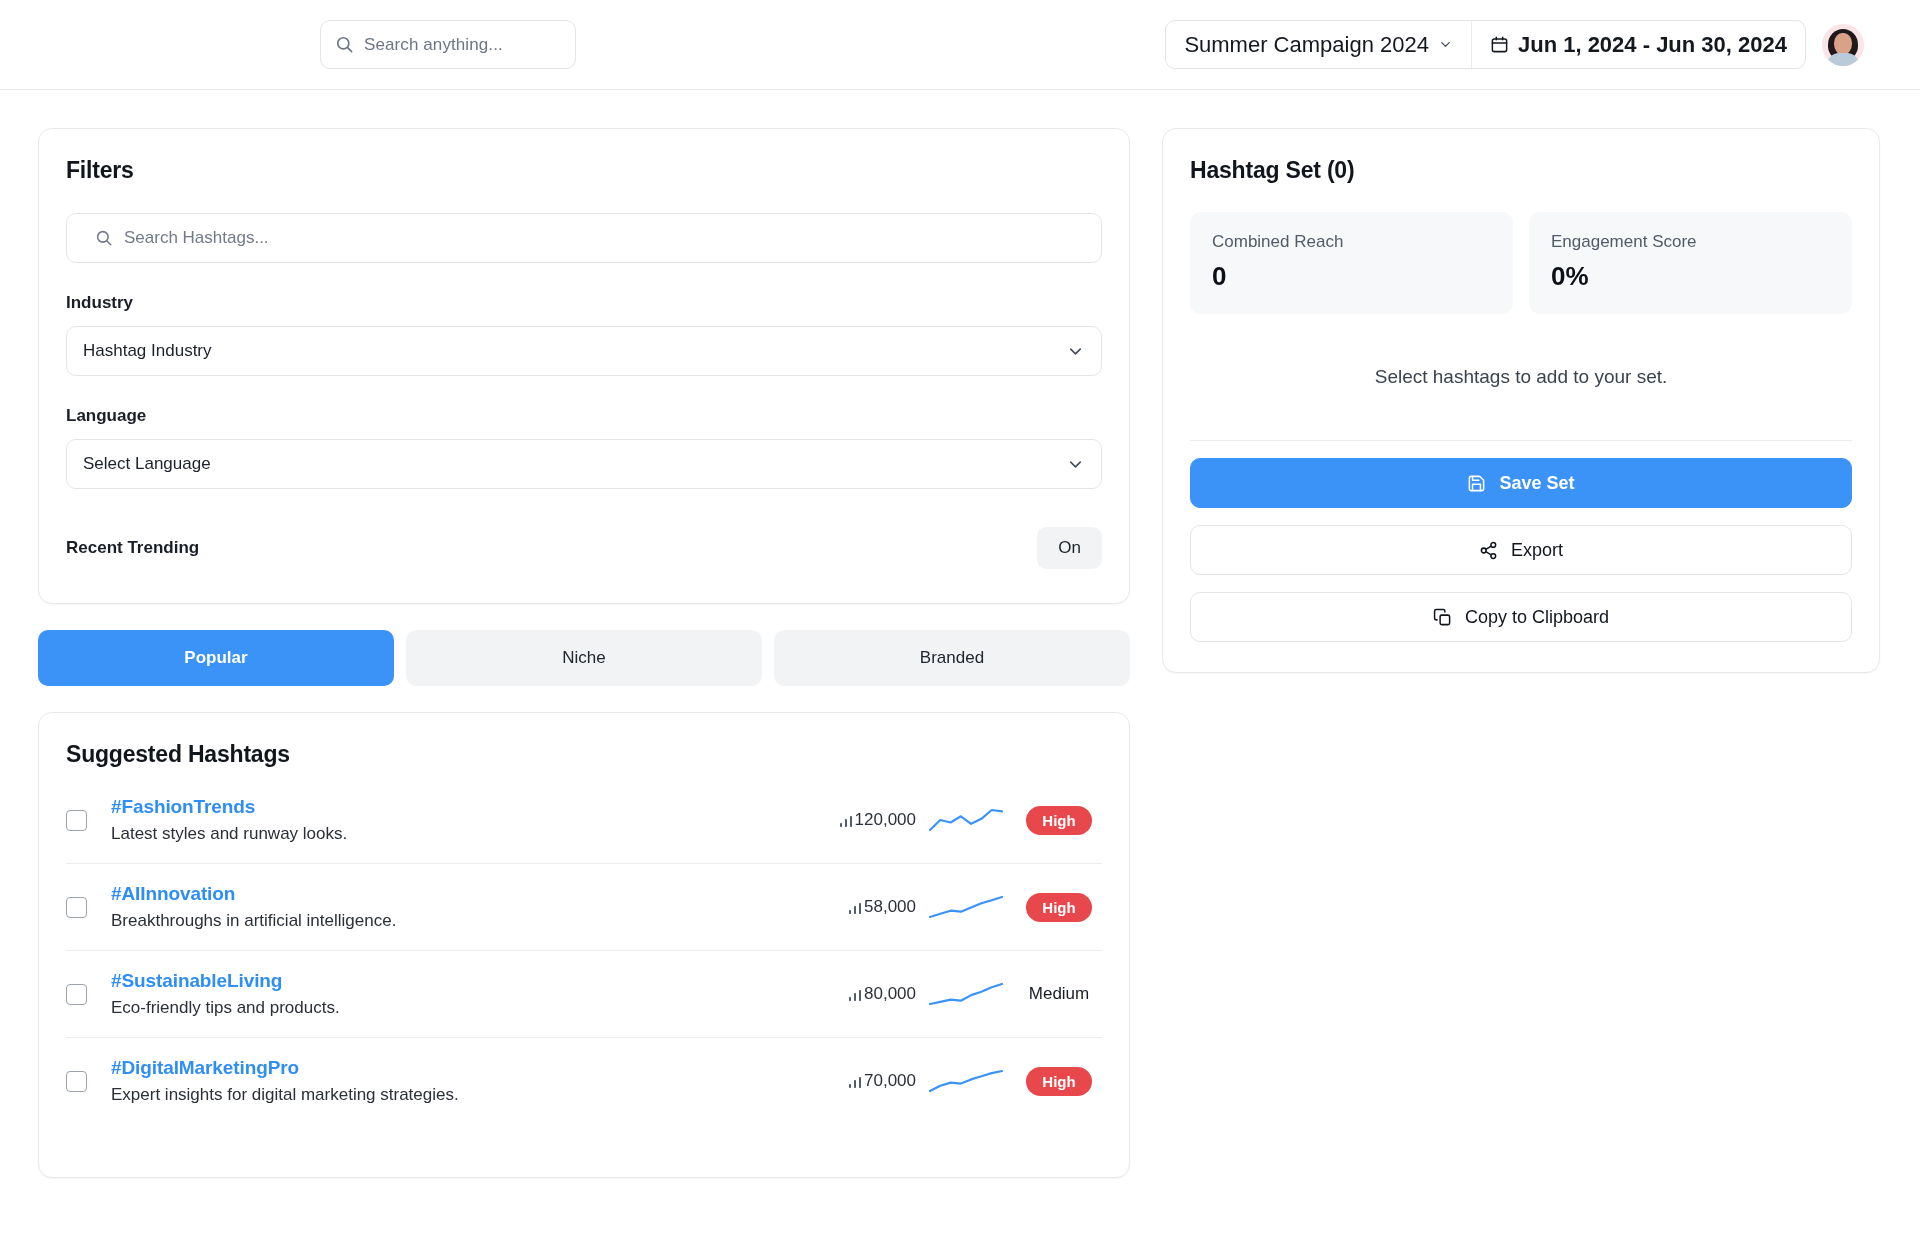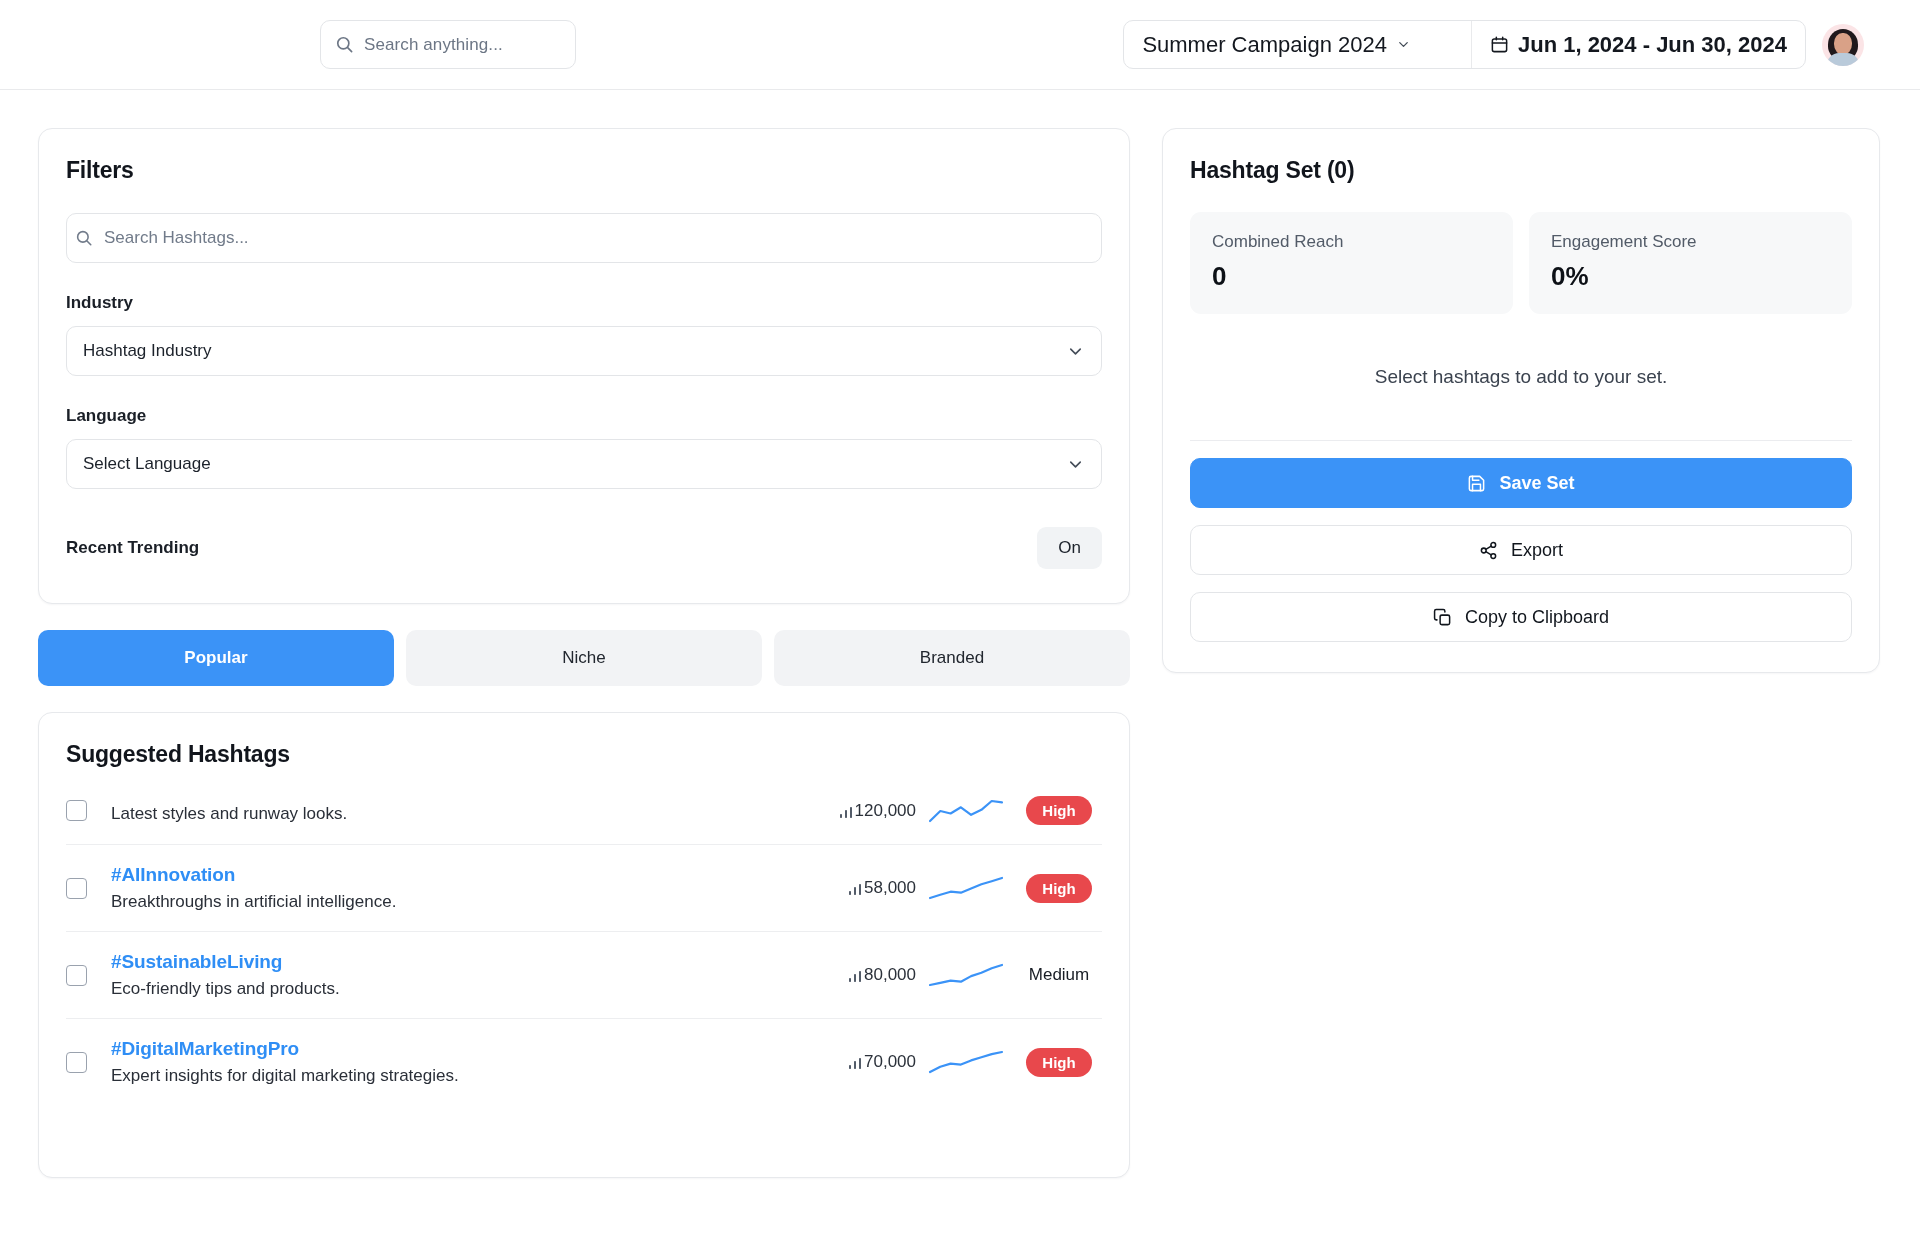--- a/index.html
+++ b/index.html
@@ -59,21 +59,21 @@
   }
   .seg {
     display: flex;
     align-items: center;
     gap: 9px;
     padding: 0 18px;
     font-size: 22px;
     color: #14181f;
     white-space: nowrap;
   }
-  .seg + .seg { border-left: 1px solid #e9eaec; margin-left: 42px; }
+  .seg + .seg { border-left: 1px solid #e9eaec; }
   .seg.bold { font-weight: 700; }
   .avatar {
     width: 42px; height: 42px;
     border-radius: 50%;
     overflow: hidden;
     background: #fbe4e6;
     position: relative;
     flex: none;
   }
   .avatar .hair {
@@ -121,21 +121,21 @@
     letter-spacing: -.2px;
   }
   .field-search {
     margin-top: 29px;
     height: 50px;
     border: 1px solid #e3e5e8;
     border-radius: 10px;
     display: flex;
     align-items: center;
     gap: 11px;
-    padding: 0 8px;
+    padding: 0 28px;
   }
   .field-search .ph { font-size: 17px; color: #717b8a; }
   .flabel {
     margin-top: 30px;
     font-size: 17px;
     font-weight: 600;
     color: #1a1f27;
   }
   .select {
     margin-top: 13px;
@@ -402,20 +402,21 @@
       <button class="tab">Niche</button>
       <button class="tab">Branded</button>
     </div>
 
     <div class="card suggest">
       <div class="card-title">Suggested Hashtags</div>
       <div class="list" id="hashtag-list">
           <div class="row">
             <div class="cbox"></div>
             <div class="row-main">
+              <div class="tag">#FashionTrends</div>
               <div class="desc">Latest styles and runway looks.</div>
             </div>
             <div class="row-stats">
               <div class="reach">
                 <svg viewBox="0 0 16 16" width="16" height="16">
                   <rect x="1" y="11" width="2" height="4" rx=".7" fill="#535c69"></rect>
                   <rect x="6" y="7" width="2" height="8" rx=".7" fill="#535c69"></rect>
                   <rect x="11" y="4" width="2" height="11" rx=".7" fill="#535c69"></rect>
                 </svg>
                 <span>120,000</span>

